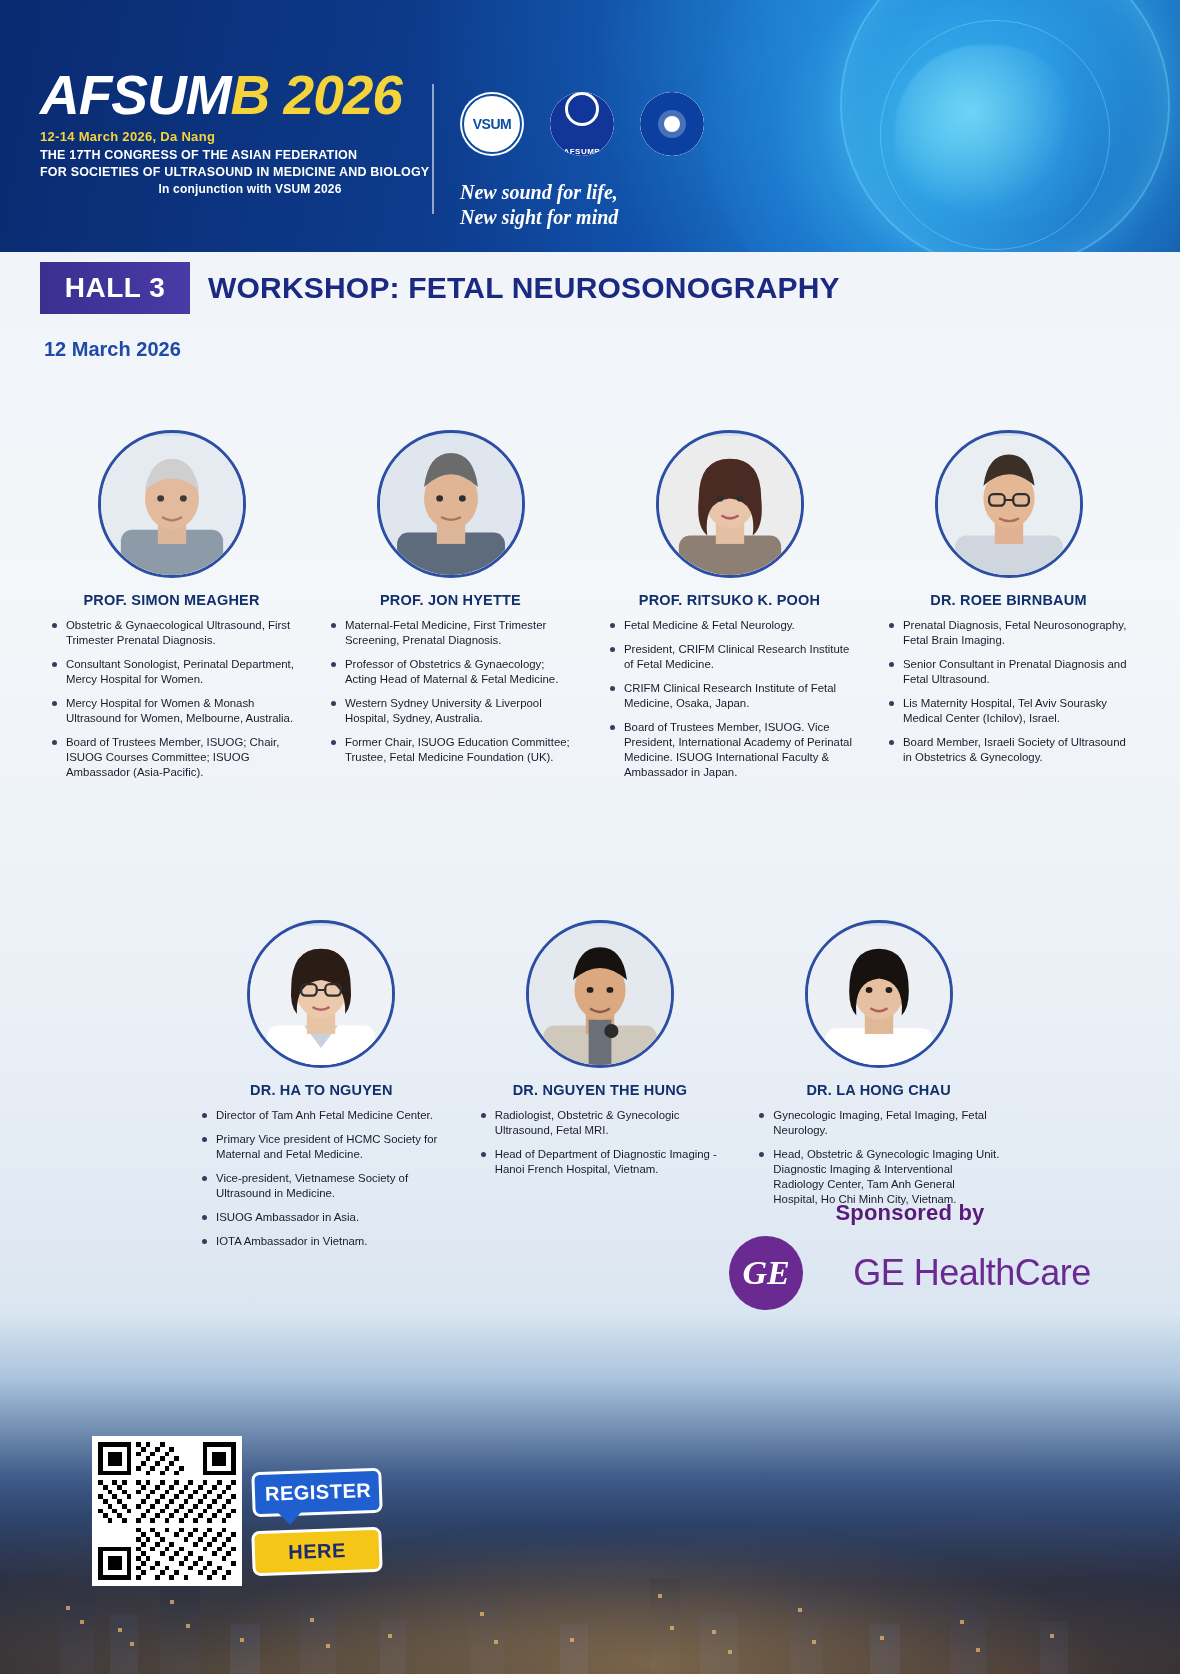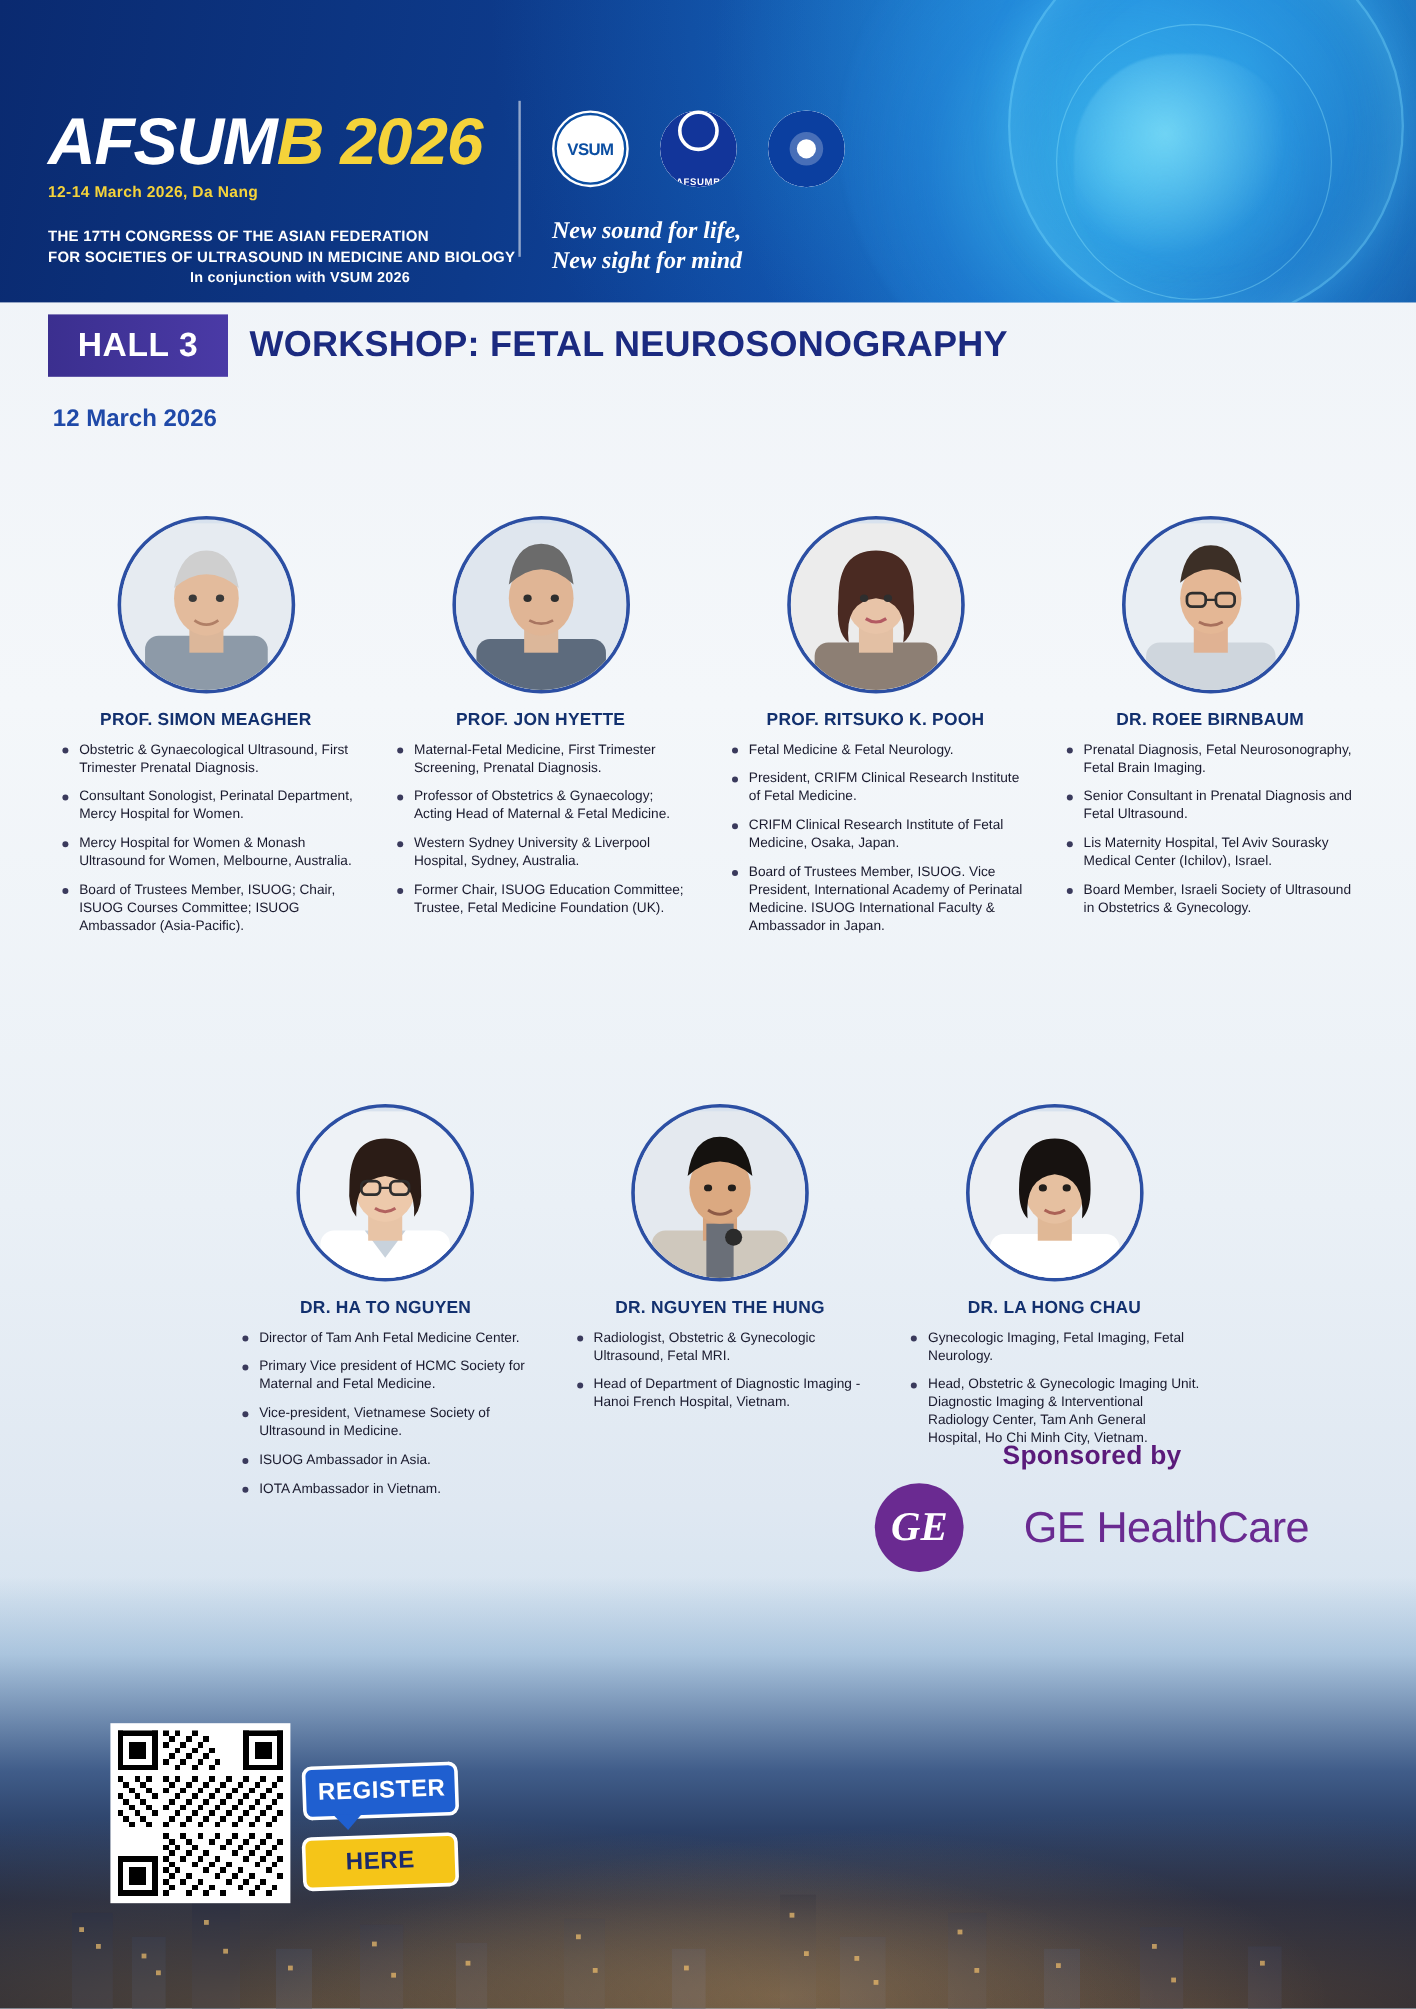--- a/index.html
+++ b/index.html
@@ -45,31 +45,31 @@
     border-radius:50%;
     border:1px solid rgba(150,235,255,.35);
   }
   .hdr-fetus {
     position:absolute; right:95px; top:45px; width:190px; height:190px;
     border-radius:48% 52% 55% 45%;
     background: radial-gradient(circle at 40% 35%, rgba(160,245,255,.55), rgba(40,150,230,.18) 60%, rgba(10,50,120,0) 75%);
     filter: blur(1px);
   }
 
-  .logo-block { position:absolute; left:40px; top:91px; width:420px; }
+  .logo-block { position:absolute; left:40px; top:68px; width:420px; }
   .logo-title {
     font-size: 55px; font-weight: 800; letter-spacing: -1px; line-height: 1;
     color:#ffffff; font-style: italic; font-family:"Liberation Sans", sans-serif;
   }
   .logo-title .yellow { color:#f5d33a; }
   .logo-sub {
     margin-top: 6px; font-size: 13px; font-weight:700; color:#f5d33a; letter-spacing:.3px;
   }
   .logo-lines {
-    margin-top: 22px; font-size: 12.5px; font-weight: 800; color:#ffffff; line-height:1.35;
+    margin-top: 3px; font-size: 12.5px; font-weight: 800; color:#ffffff; line-height:1.35;
     letter-spacing:.2px;
   }
   .logo-lines .l3 { text-align:center; font-weight:600; font-size:12px; }
 
   .hdr-divider { position:absolute; left:432px; top:84px; width:2px; height:130px; background:rgba(255,255,255,.55); }
 
   .org-logos { position:absolute; left:460px; top:92px; display:flex; gap:26px; align-items:center; }
   .org-logo { width:64px; height:64px; border-radius:50%; background:#ffffff; display:flex; align-items:center; justify-content:center; overflow:hidden; }
   .org-logo.vsum { background:#ffffff; }
   .vsum-inner { width:60px; height:60px; border-radius:50%; background:#ffffff; border:2px solid #0b4ea2; display:flex; align-items:center; justify-content:center; }

